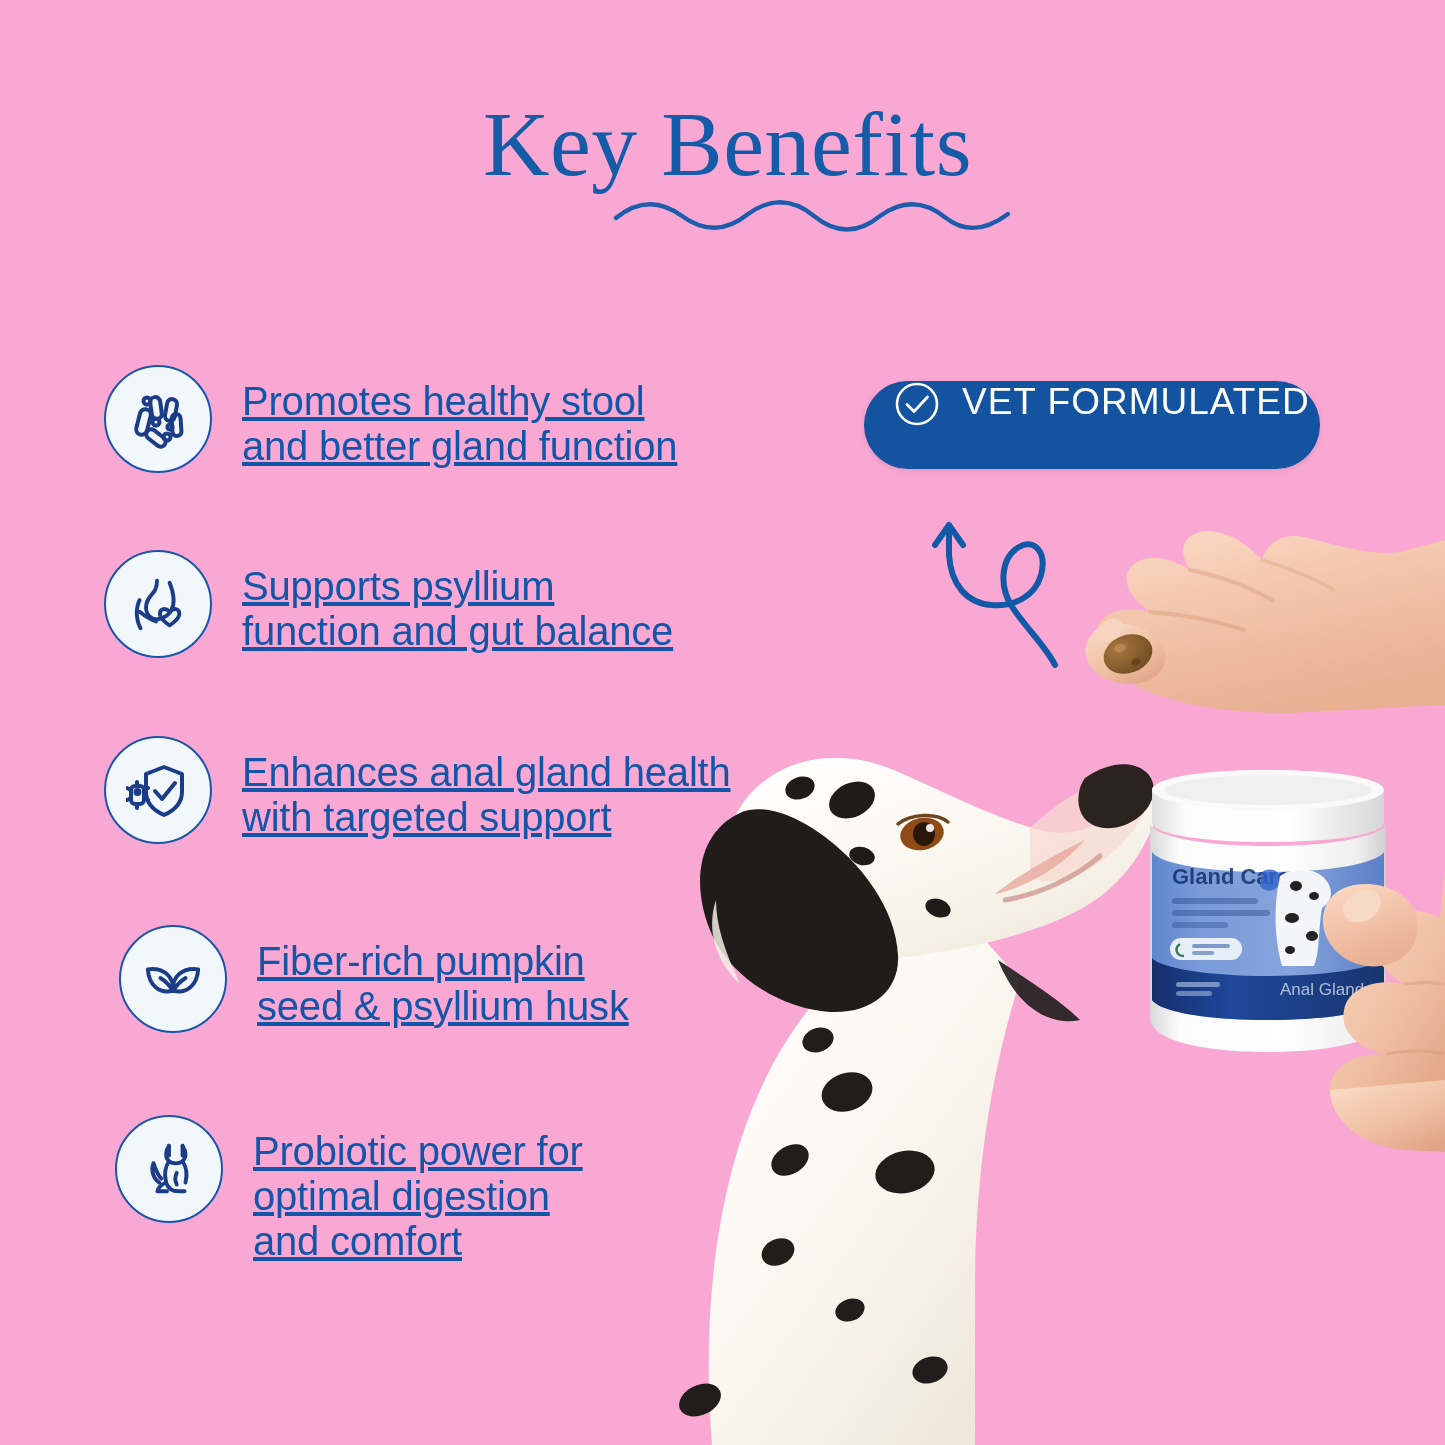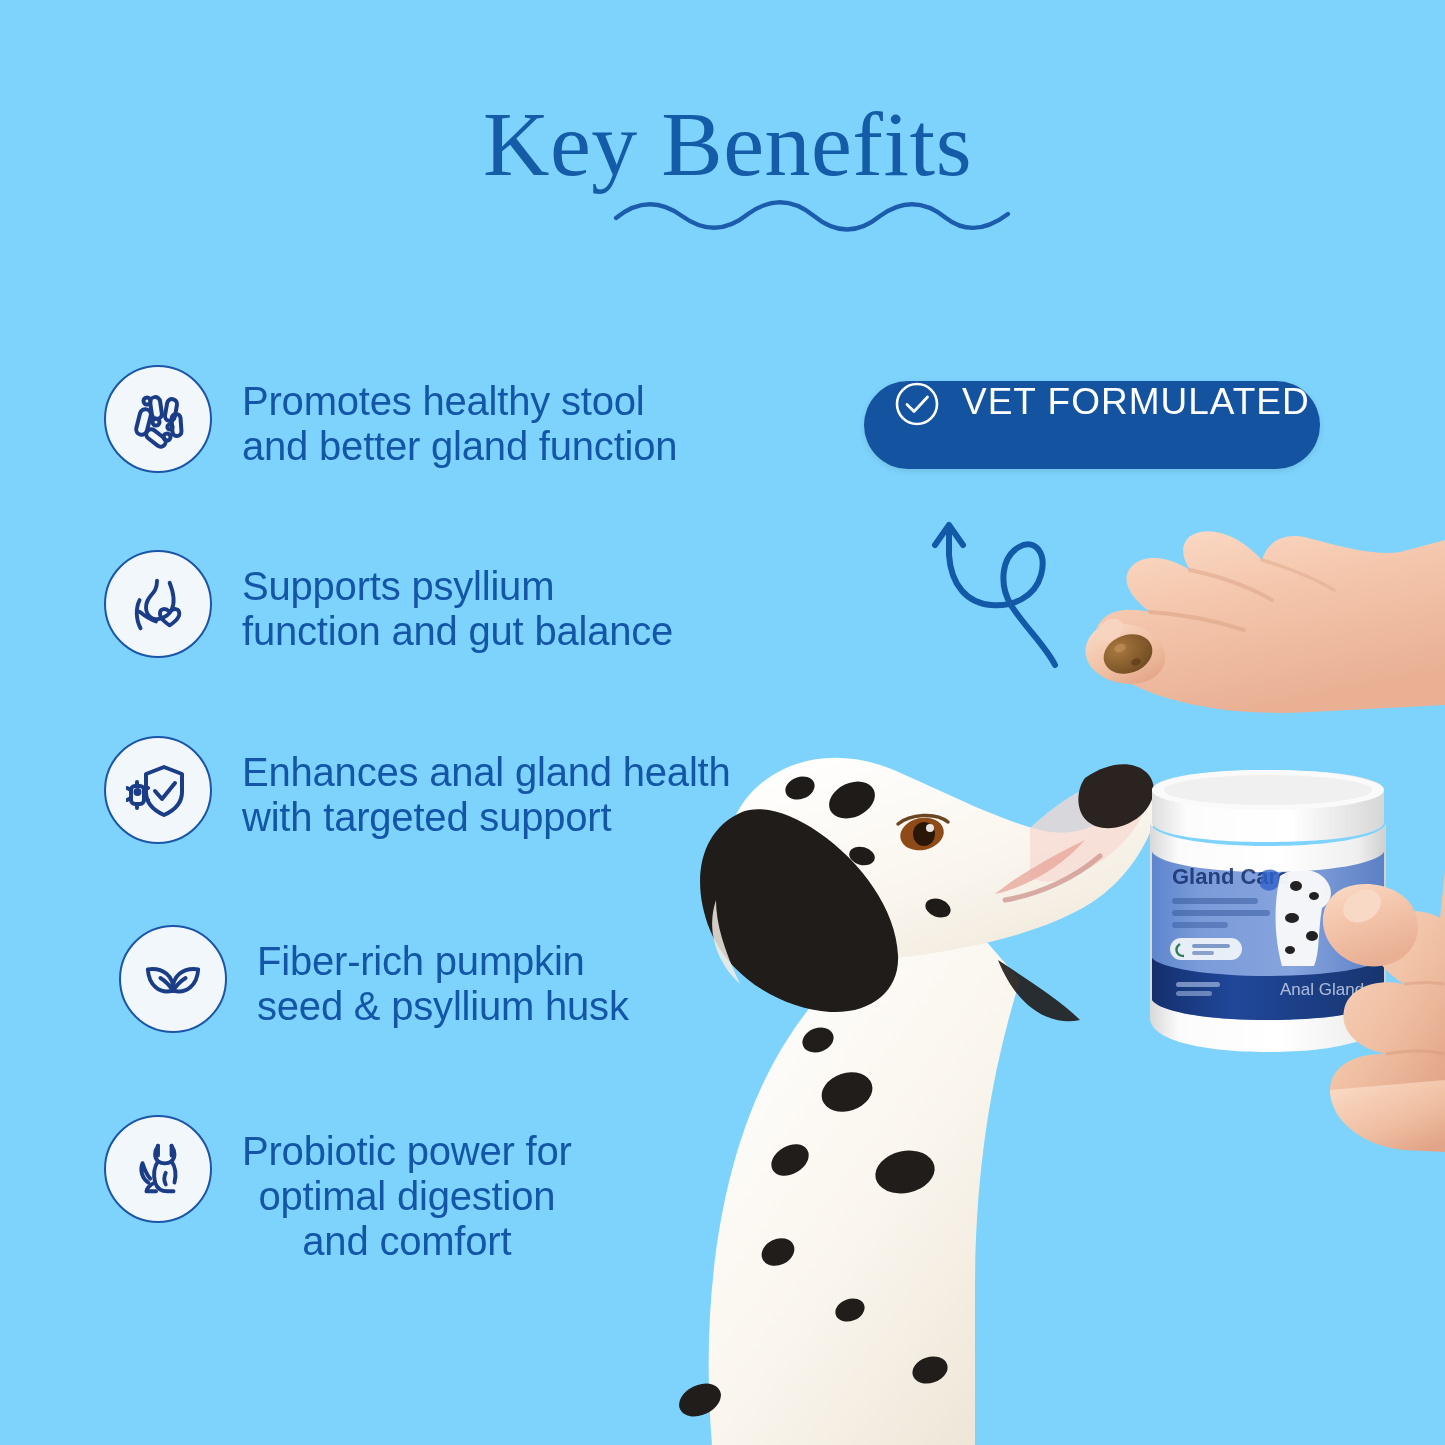--- a/index.html
+++ b/index.html
@@ -4,21 +4,21 @@
 <style>
   html, body {
     margin: 0;
     padding: 0;
     background: #ffffff;
   }
   #page {
     position: relative;
     width: 1445px;
     height: 1445px;
-    background: #7dd3fc;
+    background: #f9a8d4;
     overflow: hidden;
     font-family: "Liberation Sans", sans-serif;
   }
 
   
   #title-block {
     position: absolute;
     top: 98px;
     left: 0;
     width: 1445px;
@@ -69,20 +69,21 @@
   }
   .benefit-icon-circle svg { display: block; }
   .benefit-text {
     color: #1356A8;
     font-size: 40px;
     line-height: 1.12;
     font-weight: 500;
     letter-spacing: -0.2px;
     padding-top: 14px;
     white-space: pre-line;
+    text-decoration: underline;
   }
 
   
   #vet-badge {
     position: absolute;
     top: 381px;
     left: 864px;
     width: 456px;
     height: 88px;
     border-radius: 44px;
@@ -373,21 +374,21 @@
           <path d="M32 44 C 18 48, 7 38, 6 22 C 22 20, 33 29, 32 44 Z"></path>
           <path d="M32 44 C 46 48, 57 38, 58 22 C 42 20, 31 29, 32 44 Z"></path>
           <path d="M32 44 C 28 38, 24 34, 19 31"></path>
           <path d="M32 44 C 36 38, 40 34, 45 31"></path>
         </svg>
       </div>
       <div class="benefit-text">Fiber-rich pumpkin
 seed &amp; psyllium husk</div>
     </div>
 
-    <div class="benefit-row" style="top:750px;left:0px;text-align:center;">
+    <div class="benefit-row" style="top:750px;left:11px;">
       <div class="benefit-icon-circle">
         <svg width="62" height="62" viewBox="0 0 64 64" fill="none" stroke="#1B3C86" stroke-width="4" stroke-linecap="round" stroke-linejoin="round">
           <path d="M32 8 L 32 18 M46 8 L 46 18"></path>
           <path d="M32 8 C 28 14, 28 20, 32 24 C 36 27, 42 27, 46 24 C 50 20, 50 14, 46 8"></path>
           <path d="M32 24 C 28 30, 27 38, 29 46 C 31 52, 36 55, 42 55 L 48 55"></path>
           <path d="M46 24 C 50 30, 51 38, 49 46"></path>
           <path d="M29 46 C 24 48, 20 52, 20 55 L 30 55"></path>
           <path d="M22 46 C 16 42, 13 34, 16 26 C 18 32, 20 38, 24 42"></path>
           <path d="M40 36 C 38 40, 38 44, 40 48"></path>
         </svg>

